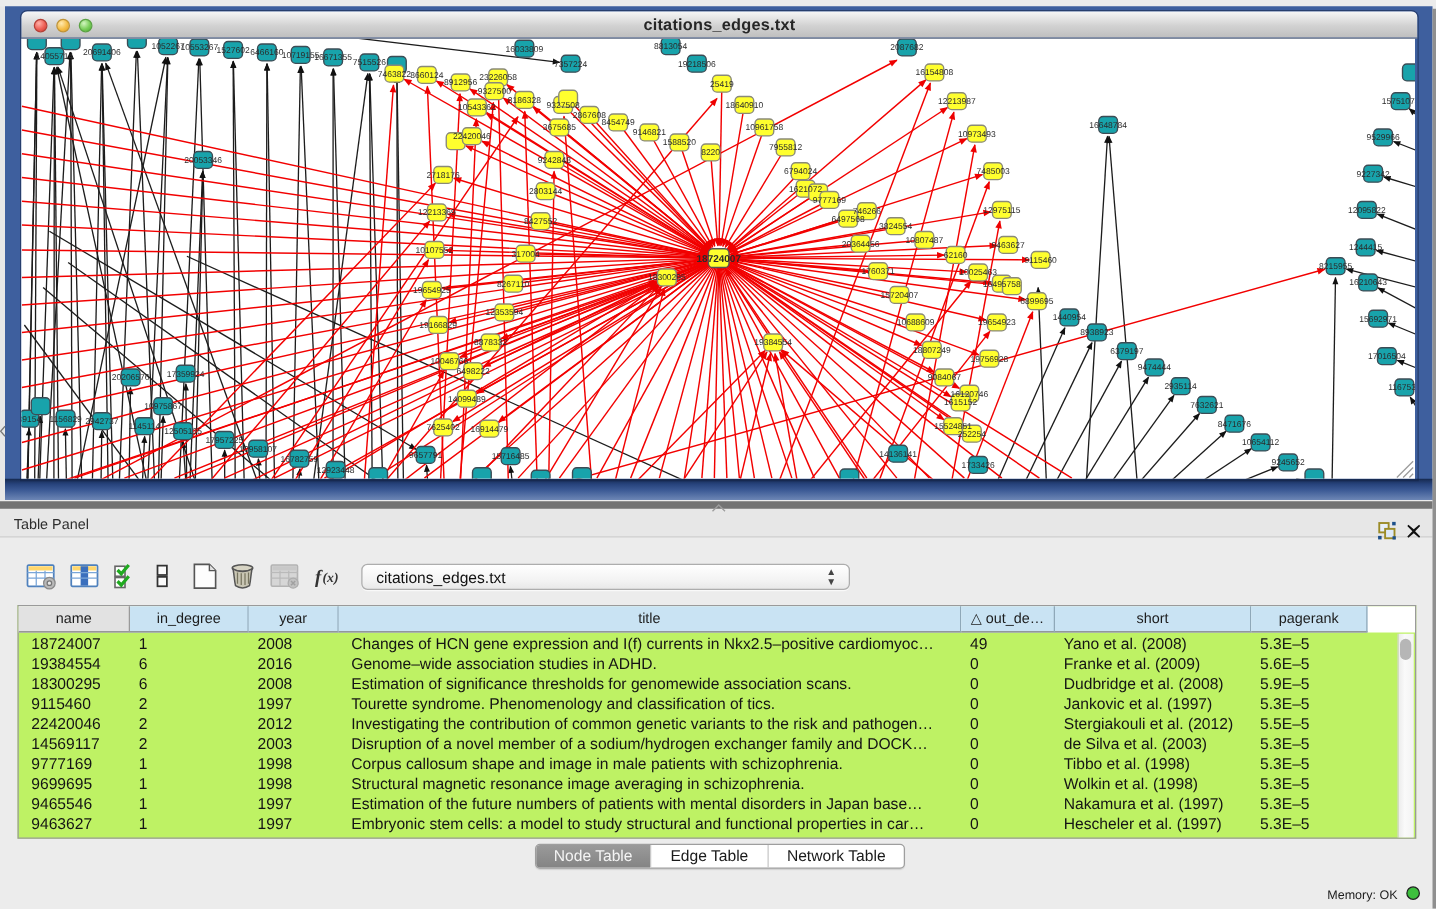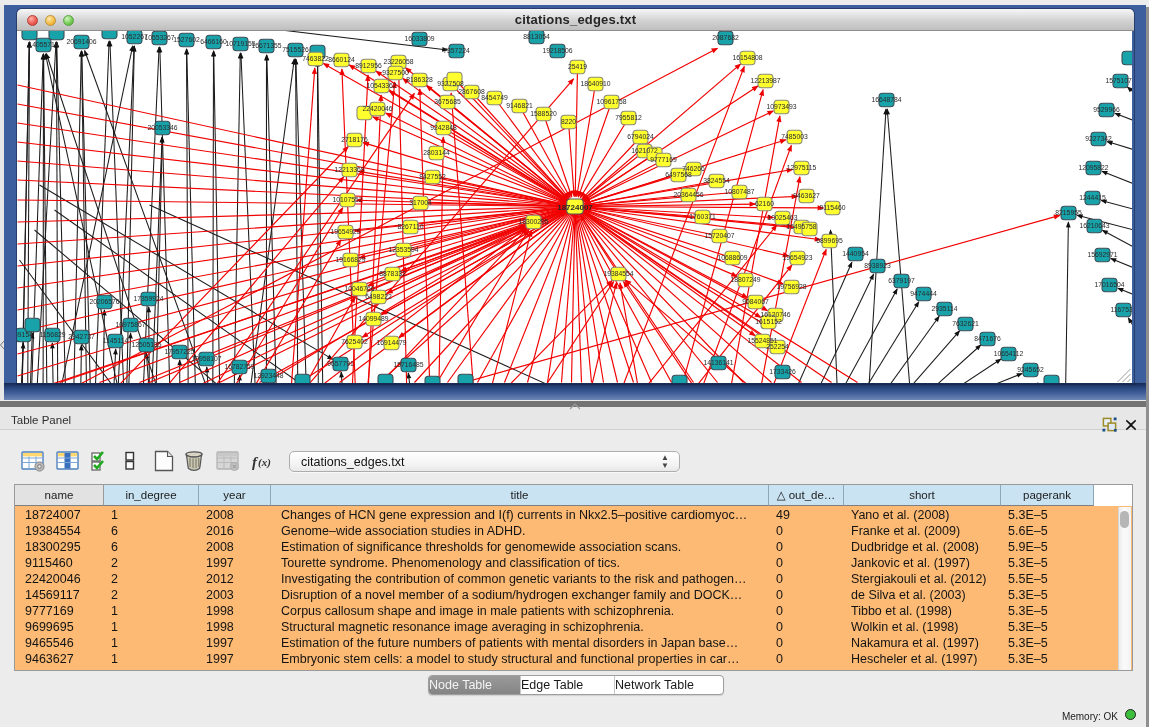--- a/index.html
+++ b/index.html
@@ -21,36 +21,36 @@
 
 #tp{left:0;top:400px;width:1146px;height:327px;background:#ececec}
 #tphead{left:0;top:401px;width:1146px;height:29px;background:#e7e7e7;
  border-top:6px solid #737373;border-bottom:1px solid #d0d0d0}
 #tphead .lbl{position:absolute;left:11px;top:7px;font-size:11.5px;color:#2e2e2e}
 #combo{left:289px;top:451px;width:391px;height:21px;border:1px solid #adadad;border-radius:5px;
  background:linear-gradient(#ffffff,#f2f2f2 70%,#e8e8e8);box-shadow:0 1px 0 rgba(255,255,255,.7)}
 #combo .ct{position:absolute;left:11px;top:3px;font-size:12.5px;color:#111}
 #combo .st{position:absolute;right:10px;top:2px;font-size:8px;color:#444;line-height:8px;text-align:center}
 
-#tbl{left:14px;top:484px;width:1119px;height:187px;background:#fdba74;border:1px solid #9a9a9a}
+#tbl{left:14px;top:484px;width:1119px;height:187px;background:#bef264;border:1px solid #9a9a9a}
 .hrow{position:absolute;left:0;top:0;height:21px;width:1117px;background:#fff}
 .hc{position:absolute;top:0;height:21px;background:#c9e3f3;border-right:1px solid #8fa8b8;
  border-bottom:1px solid #7f7f7f;font-size:11.5px;color:#1c1c1c;text-align:center;line-height:21px}
 .tr{position:absolute;left:0;height:16px;width:1117px;font-size:12.5px;color:#141414;line-height:16px;white-space:nowrap}
 .tr div{position:absolute;top:0;height:16px;overflow:hidden}
 .c0{left:10px;width:80px}.c1{left:96px;width:80px}.c2{left:191px;width:62px}
 .c3{left:266px;width:486px}.c4{left:761px;width:66px}.c5{left:836px;width:158px}
 .c6{left:993px;width:86px}
 #sbtrack{position:absolute;right:1px;top:22px;width:13px;height:163px;
  background:linear-gradient(90deg,#ececec,#fafafa 40%,#f3f3f3);border-left:1px solid #d5d5d5}
 #sbthumb{position:absolute;right:3px;top:26px;width:9px;height:17px;border-radius:5px;background:#b6b6b6}
 
 #tabs{left:428px;top:675px;height:20px;width:296px;border:1px solid #9e9e9e;border-radius:4px;
  background:#fff;box-shadow:0 1px 1px rgba(0,0,0,.12)}
-.seg{position:absolute;top:0;height:18px;font-size:12.5px;line-height:18px;color:#1a1a1a}
+.seg{position:absolute;top:0;height:18px;font-size:12.5px;line-height:18px;text-align:center;color:#1a1a1a}
 #seg1{left:0;width:91px;background:linear-gradient(#9a9a9a,#848484);color:#f4f4f4;border-radius:3px 0 0 3px}
 #seg2{left:91px;width:94px;border-left:1px solid #c8c8c8}
 #seg3{left:185px;width:109px;border-left:1px solid #c8c8c8}
 #mem{left:0;top:706px;width:1146px;height:21px;font-size:10px;color:#1d1d1d}
 </style></head><body>
 <div class="abs" id="desk">
  <div class="abs" id="blue"></div>
  <div class="abs" id="bluegrad"></div>
  <div class="abs" id="win"></div>
  <div class="abs" id="canvas">

